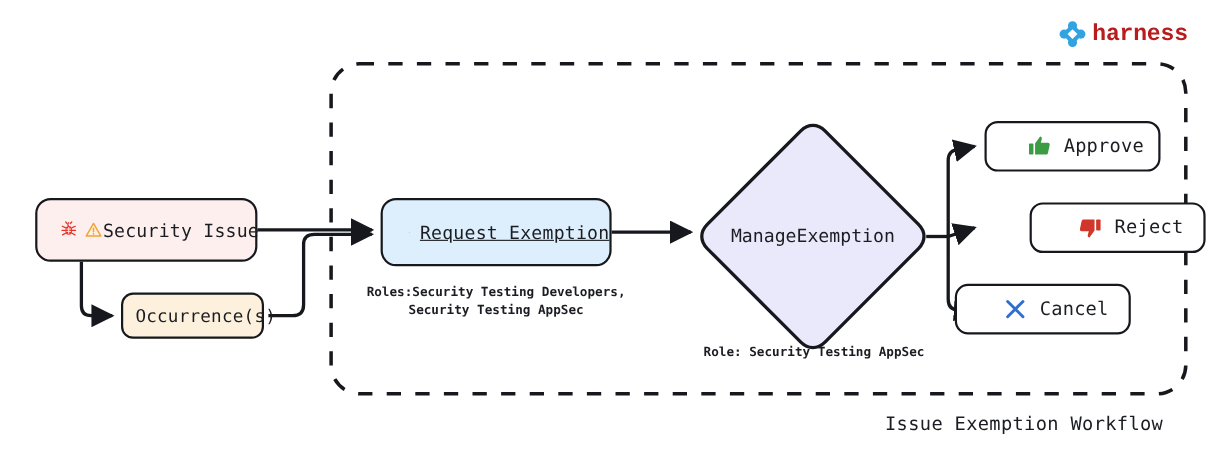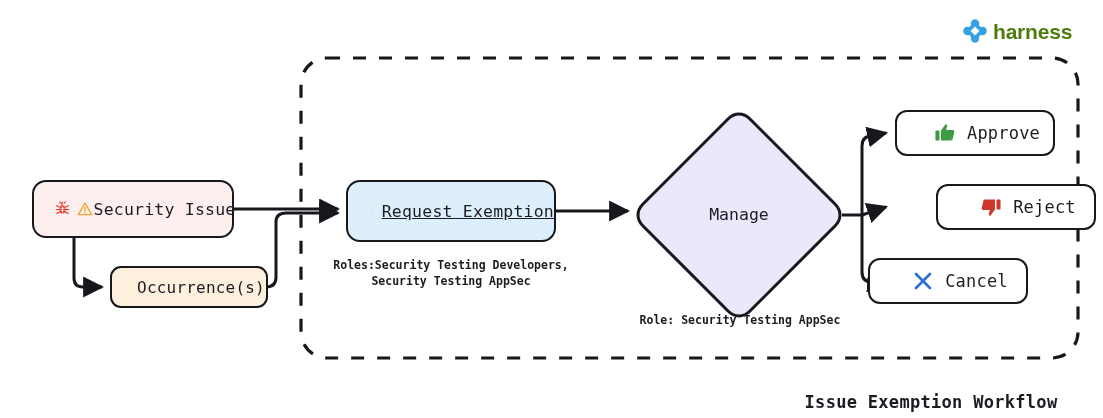--- a/index.html
+++ b/index.html
@@ -29,24 +29,24 @@
   .brand {
     position: absolute;
     left: 962px;
     top: 18px;
     display: flex;
     align-items: center;
     gap: 5px;
   }
   .brand-mark { width: 26px; height: 26px; display: block; }
   .brand-name {
-    font-family: Liberation Sans, sans-serif;
+    font-family: Liberation Mono, monospace;
     font-size: 21px;
     font-weight: 600;
-    color: #4d7c0f;
+    color: #b91c1c;
     letter-spacing: -0.2px;
     line-height: 1;
   }
 
   
   .node {
     position: absolute;
     box-sizing: border-box;
     border: 2.6px solid #16181d;
     border-radius: 13px;
@@ -68,21 +68,21 @@
     gap: 1px;
     border-radius: 14px;
   }
   #node-security-issue .icon-row {
     display: flex; align-items: center; justify-content: center; gap: 7px;
     height: 17px; margin-top: -1px;
   }
   #node-security-issue .lbl { font-size: 16.5px; }
 
   #node-occurrences {
-    left: 110px; top: 266px; width: 158px; height: 42px;
+    left: 110px; top: 266px; width: 130px; height: 42px;
     background: #fdf1dd;
     border-radius: 11px;
     font-size: 16px;
   }
 
   #node-request-exemption {
     left: 346px; top: 180px; width: 210px; height: 62px;
     background: #ddeffc;
     gap: 9px;
     border-radius: 14px;
@@ -123,25 +123,25 @@
     font-weight: bold;
     color: #1b1d22;
     line-height: 1.35;
     white-space: pre-line;
   }
   #caption-request-roles { left: 326px; top: 258px; width: 250px; }
   #caption-manage-role   { left: 615px; top: 313px; width: 250px; }
 
   #workflow-title {
     position: absolute;
-    left: 783px; top: 392px;
+    left: 783px; top: 376px;
     width: 296px;
     text-align: center;
     font-size: 17px;
-    font-weight: bold;
+    font-weight: normal;
     color: #1b1d22;
     letter-spacing: 0.3px;
   }
 
   .icn { display: block; }
 </style>
 </head>
 <body>
 
 <div id="canvas">
@@ -231,20 +231,21 @@
       </g>
     </svg>
     <span class="lbl">Request Exemption</span>
   </div>
   <div class="caption" id="caption-request-roles">Roles:Security Testing Developers,
 Security Testing AppSec</div>
 
   <div id="node-manage-exemption">
     <div class="diamond-label">
       <span>Manage</span>
+      <span>Exemption</span>
     </div>
   </div>
   <div class="caption" id="caption-manage-role">Role: Security Testing AppSec</div>
 
   <div class="node action-node" id="node-approve">
     <svg class="icn" width="22" height="22" viewBox="0 0 24 24">
       <rect x="1.6" y="9.2" width="4.4" height="11" rx="0.8" fill="#3c9c43"></rect>
       <path d="M7.6 20.2 L7.6 9.2 L12.6 2.4 C13.9 2.4 14.6 3.4 14.3 4.7 L13.3 8.6 L20.4 8.6 C21.6 8.6 22.4 9.6 22.1 10.8 L20.4 18.6 C20.2 19.6 19.4 20.2 18.4 20.2 Z" fill="#3c9c43"></path>
     </svg>
     <span class="lbl">Approve</span>

